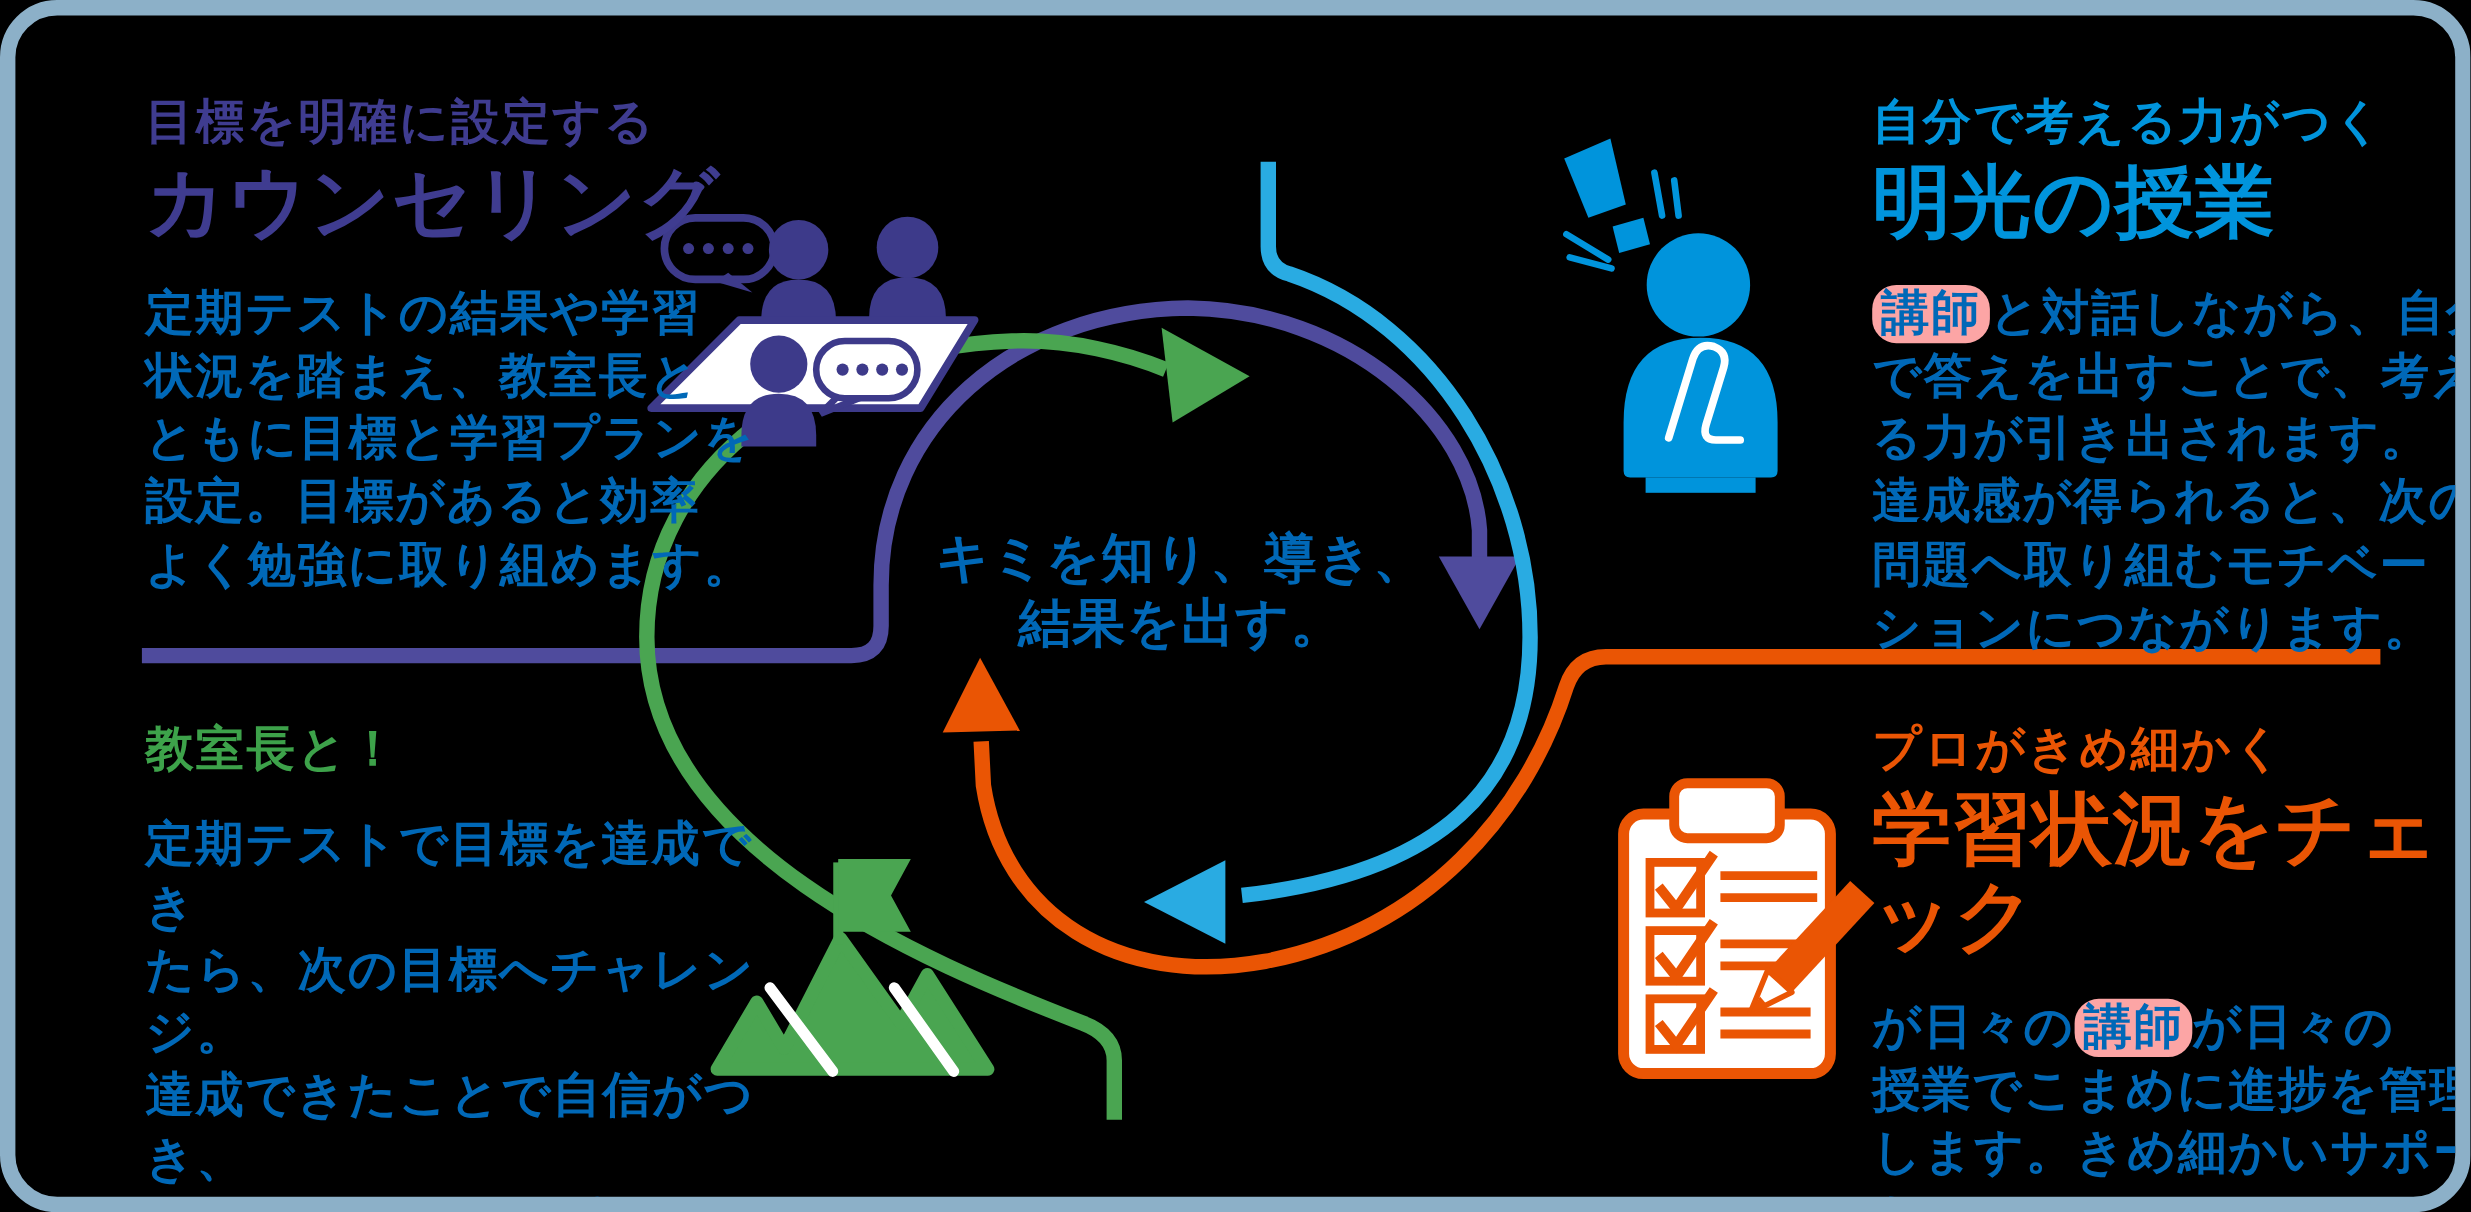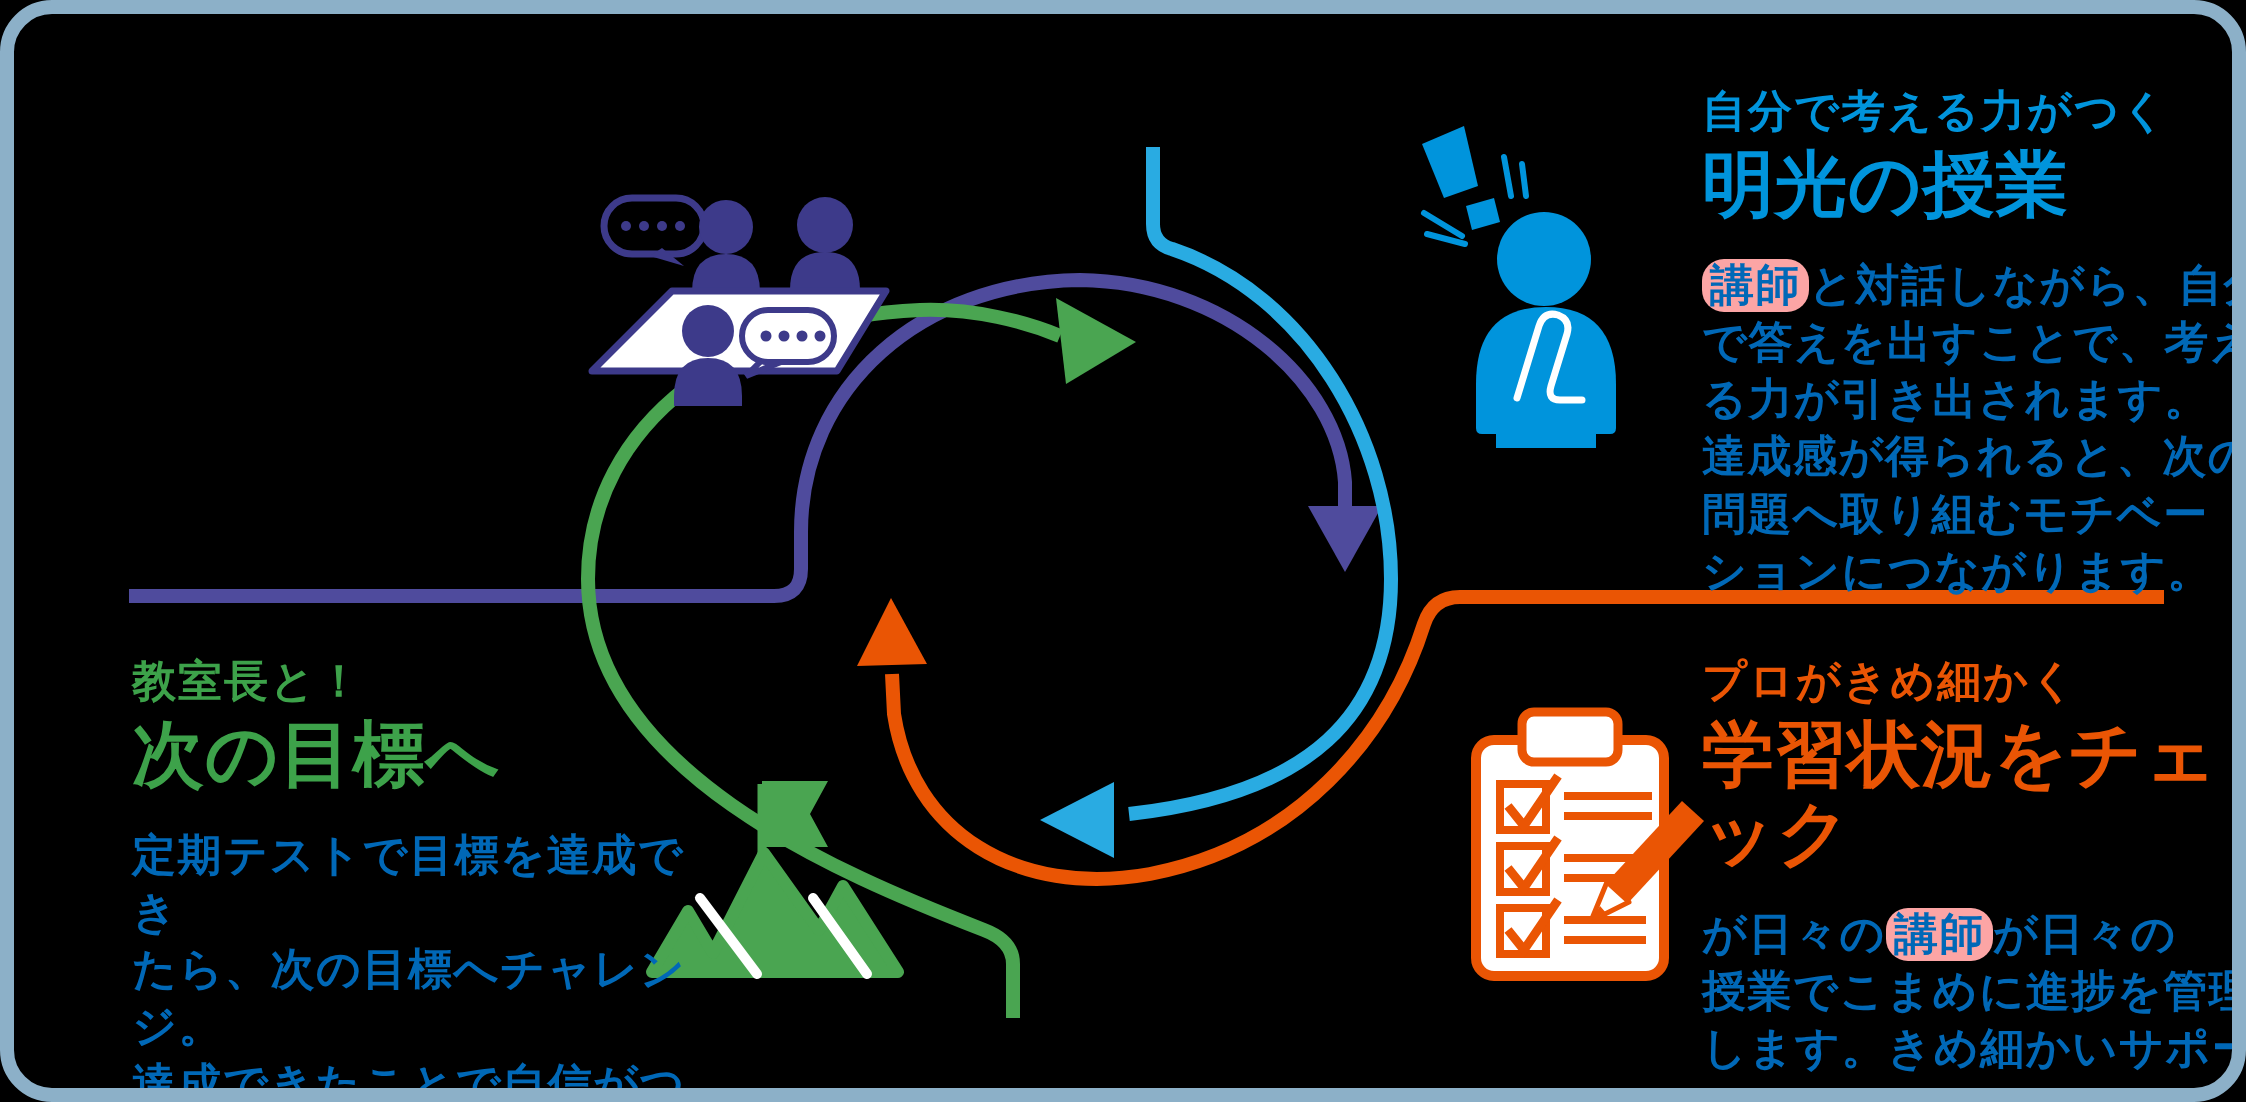--- a/index.html
+++ b/index.html
@@ -164,47 +164,57 @@
         <line x1="1550" y1="926" x2="1632" y2="926" stroke-width="8"></line>
       </g>
       <g>
         <polygon class="ic-orange" points="1615,888 1593,868 1668,787 1690,807"></polygon>
         <polygon fill="#ffffff" class="ic-orange-stroke" stroke-width="5" stroke-linejoin="round" points="1577,907 1615,888 1593,868"></polygon>
         <polygon class="ic-orange" points="1577,907 1593,900 1586,892"></polygon>
       </g>
     </g>
   </svg>
 
+  <div class="section sec-tl">
+    <div class="subtitle c-indigo">目標を明確に設定する</div>
+    <div class="title c-indigo">カウンセリング</div>
+    <div class="body-text">定期テストの結果や学習
+状況を踏まえ、教室長と
+ともに目標と学習プランを
+設定。目標があると効率
+よく勉強に取り組めます。</div>
+  </div>
 
   <div class="section sec-tr">
     <div class="subtitle c-blue">自分で考える力がつく</div>
     <div class="title c-blue">明光の授業</div>
     <div class="body-text"><span class="hl">講師</span><span>と対話しながら、自分
 で答えを出すことで、考え
 る力が引き出されます。
 達成感が得られると、次の
 問題へ取り組むモチベー
 ションにつながります。</span></div>
   </div>
 
   <div class="section sec-bl">
     <div class="subtitle c-green">教室長と！</div>
-    <div class="title c-green">次の目標へ</div>
     <div class="body-text">定期テストで目標を達成でき
 たら、次の目標へチャレンジ。
 達成できたことで自信がつき、
 さらなる成績アップを目指せ
 ます。</div>
   </div>
 
   <div class="section sec-br">
     <div class="subtitle c-orange">プロがきめ細かく</div>
     <div class="title c-orange">学習状況をチェック</div>
     <div class="body-text"><span>が日々の</span><span class="hl">講師</span><span>が日々の
 授業でこまめに進捗を管理
 します。きめ細かいサポート
 があるので安心です。</span></div>
   </div>
 
   <div class="center-block">
+    <div class="center-tagline">キミを知り、導き、
+結果を出す。</div>
   </div>
 
 </div>
 
 </body></html>

